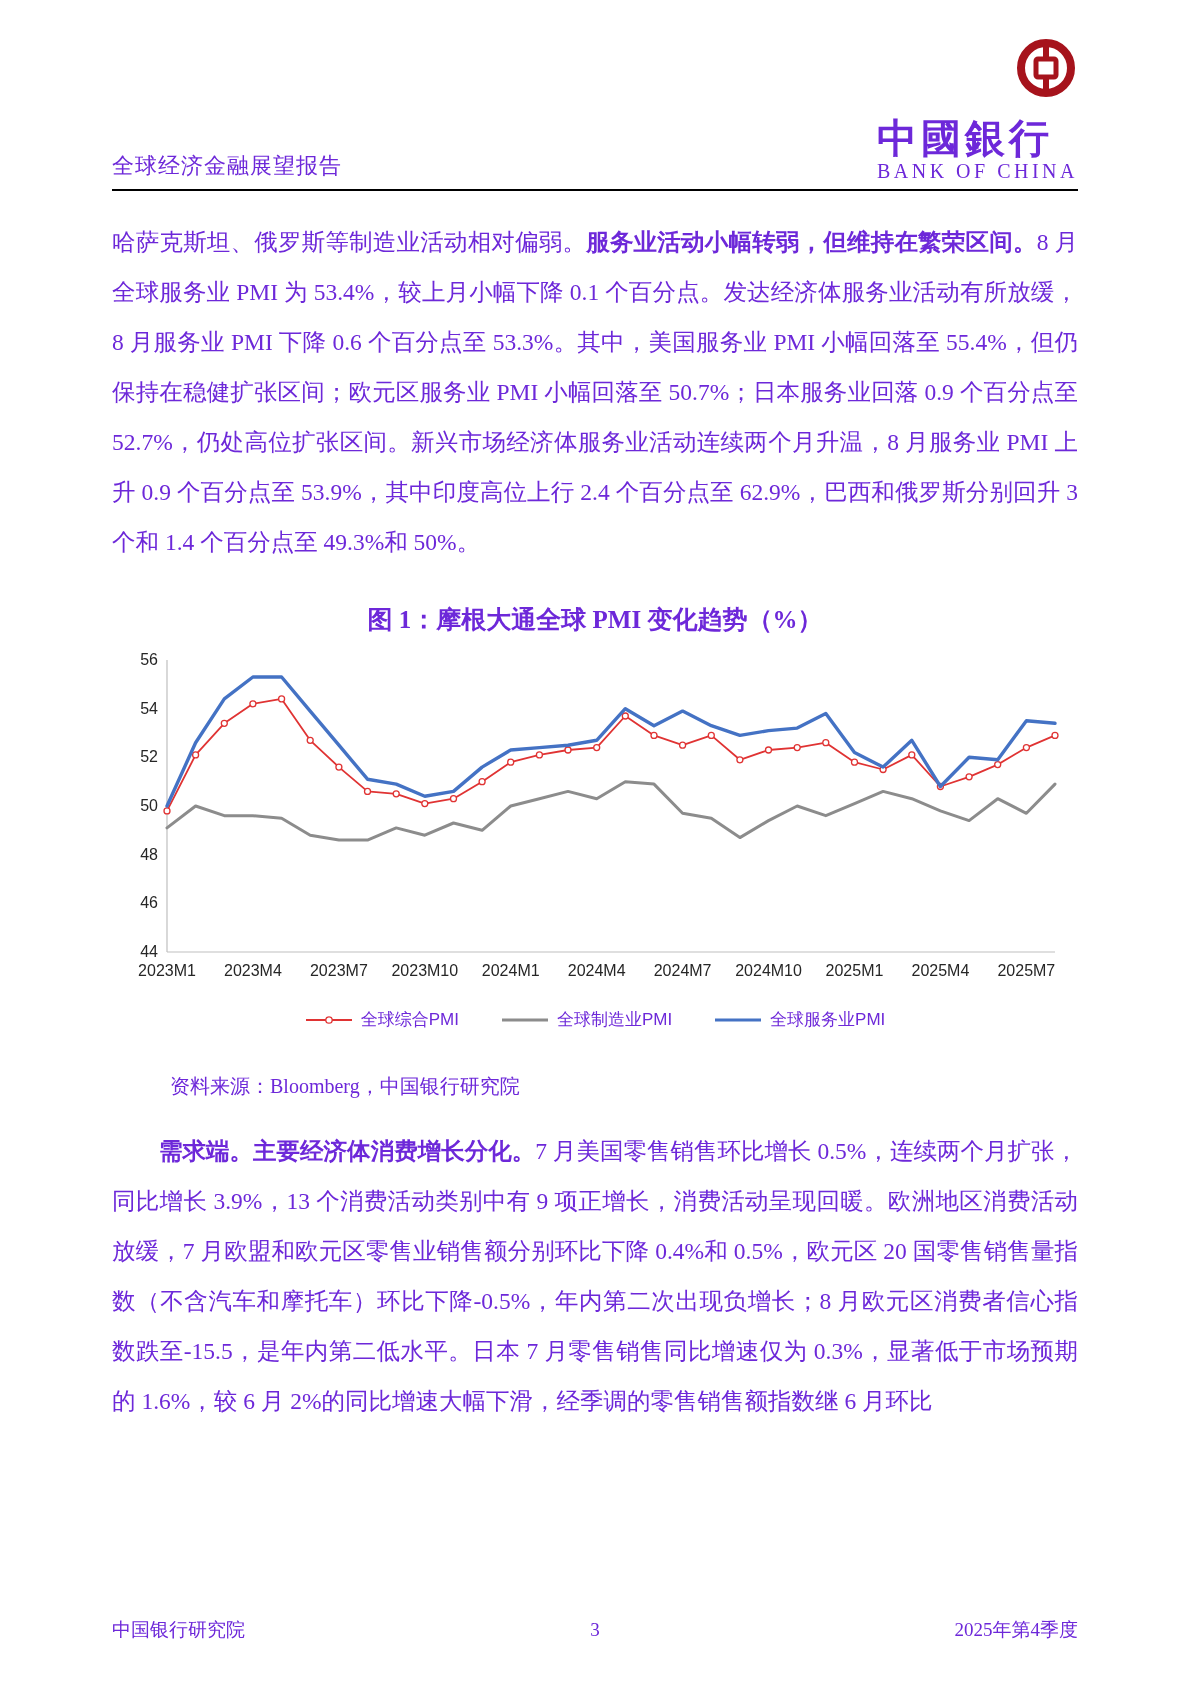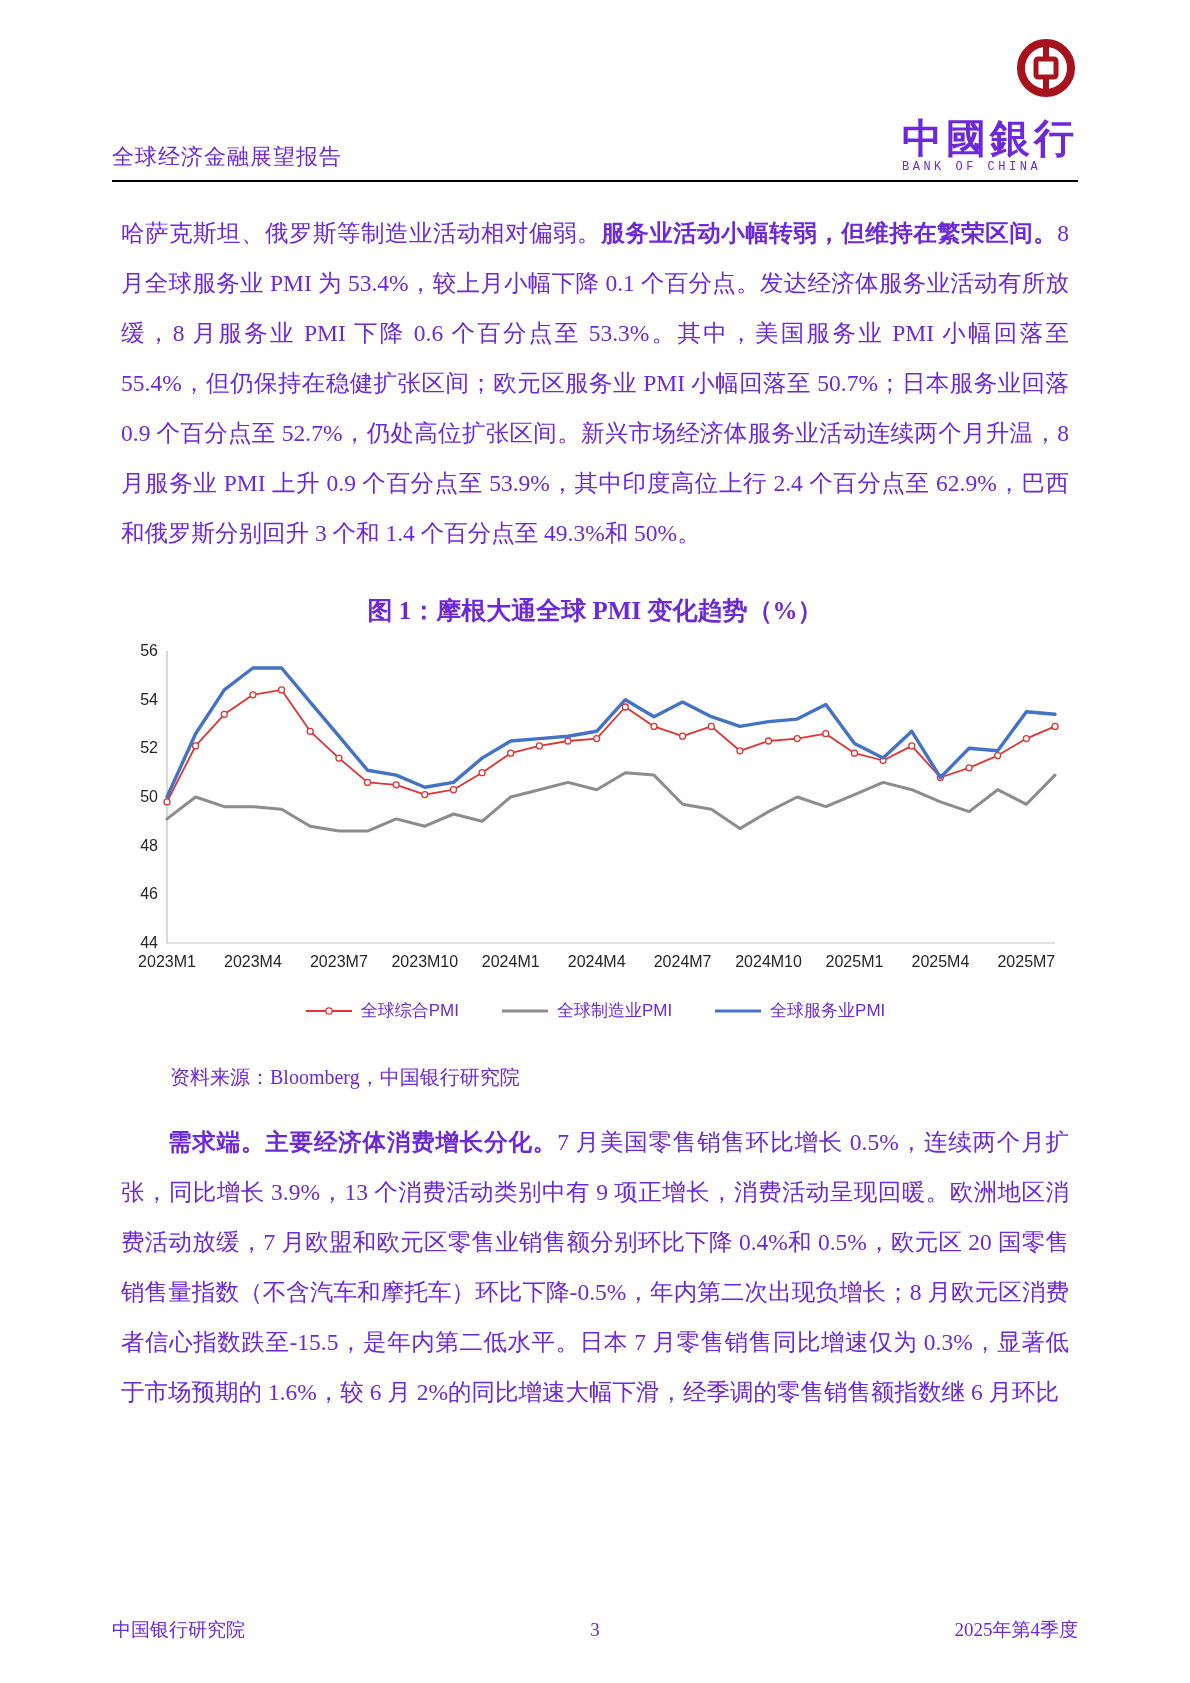--- a/index.html
+++ b/index.html
@@ -12,24 +12,24 @@
   .inner { padding: 36px 112px 0; }
 
   
   .hdr { display: flex; justify-content: space-between; align-items: flex-end;
          border-bottom: 2px solid #000; padding-bottom: 4px; }
   .hdr-title { font-size: 22px; letter-spacing: 1px; padding-bottom: 4px; }
   .logo { display: flex; align-items: flex-end; gap: 14px; margin-bottom: 2px; flex-direction: column; }
   .logo-text { text-align: left; }
   .logo-cn { font-size: 40px; font-weight: 700; line-height: 1.05; letter-spacing: 4px;
              font-family: "Liberation Serif", "DejaVu Serif", serif; }
-  .logo-en { font-size: 12px; letter-spacing: 3.5px; font-family: Liberation Mono, monospace; }
+  .logo-en { font-size: 20px; letter-spacing: 3.5px; font-family: Liberation Serif, serif; }
 
   
-  .para { font-size: 23.5px; line-height: 50px; text-align: justify; margin: 26px 9px 0; }
+  .para { font-size: 23.5px; line-height: 50px; text-align: justify; margin: 26px 0 0; }
   .para b { font-weight: 700; }
   .indent { text-indent: 2em; }
 
   
   .fig-title { text-align: center; font-size: 25px; font-weight: 700; margin: 36px 0 14px; }
   .chart-wrap { width: 952px; margin: 0 auto; }
   .chart-wrap svg { display: block; width: 100%; height: auto; }
   svg text { font-family: "Liberation Sans", "DejaVu Sans", sans-serif; }
 
   .legend { display: flex; justify-content: center; gap: 42px; margin-top: 4px;

